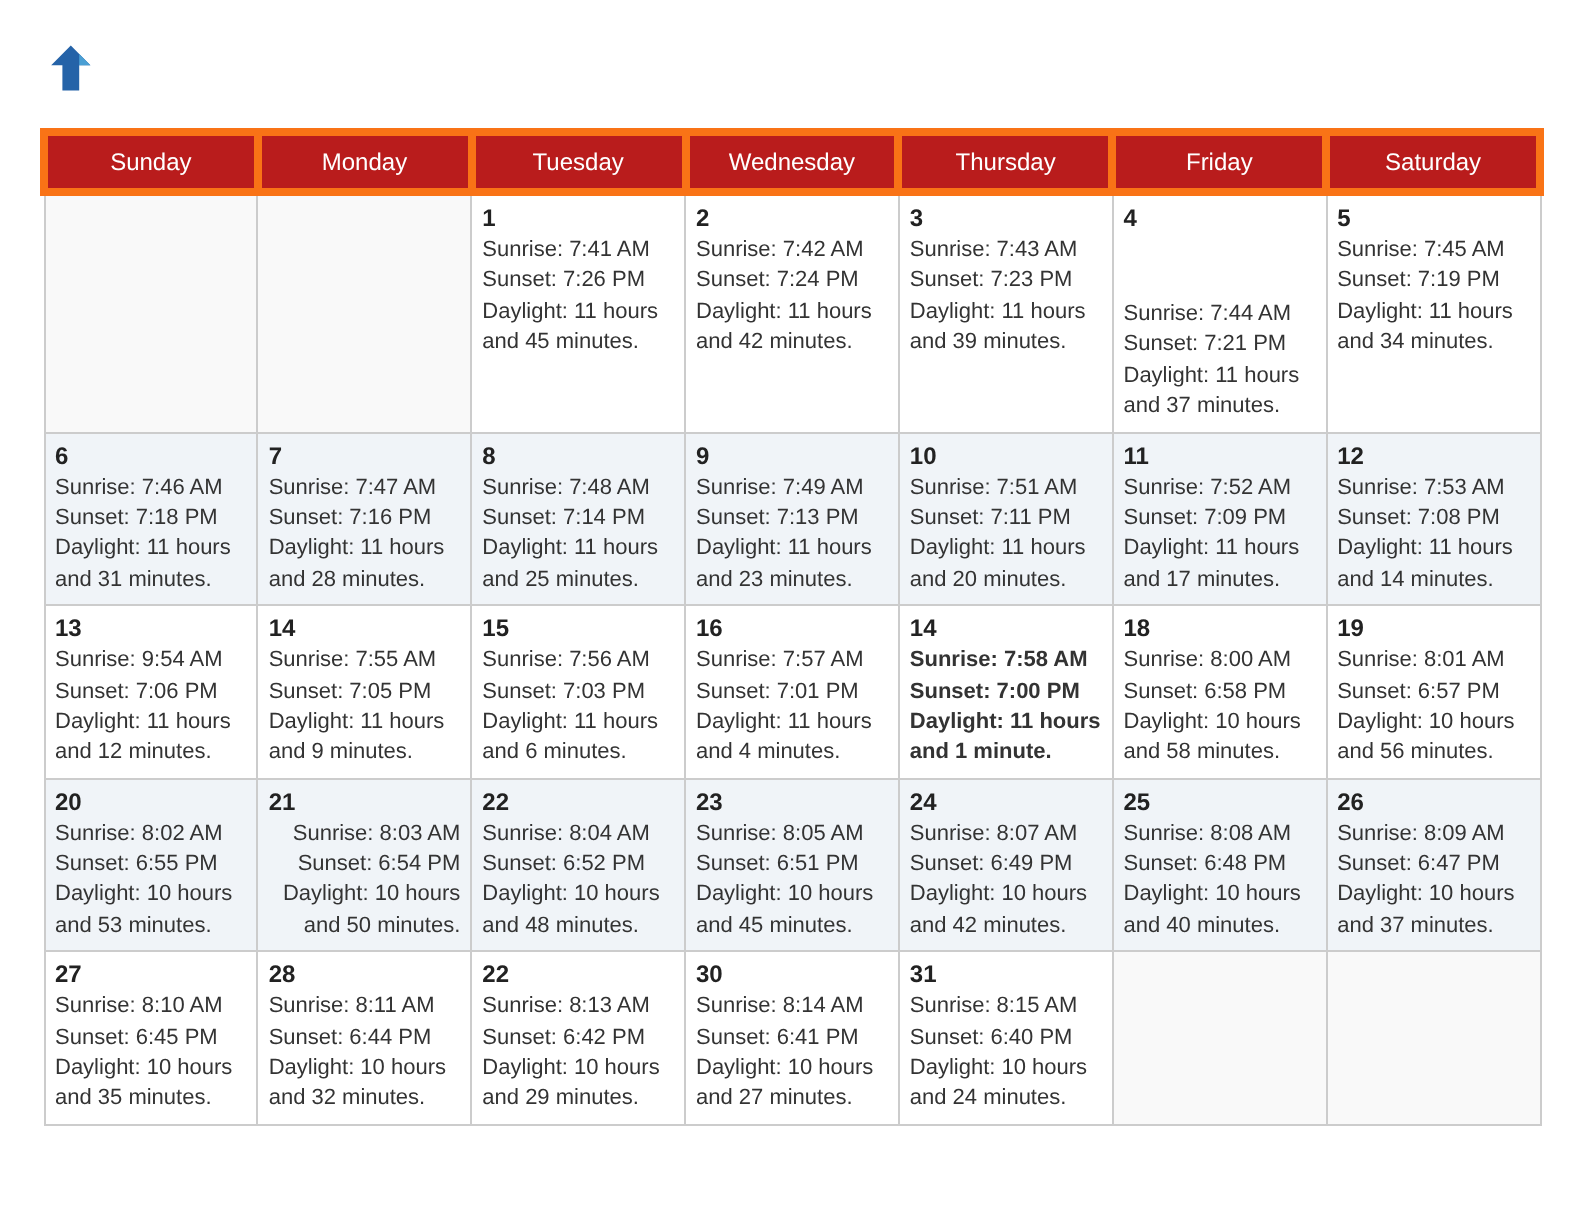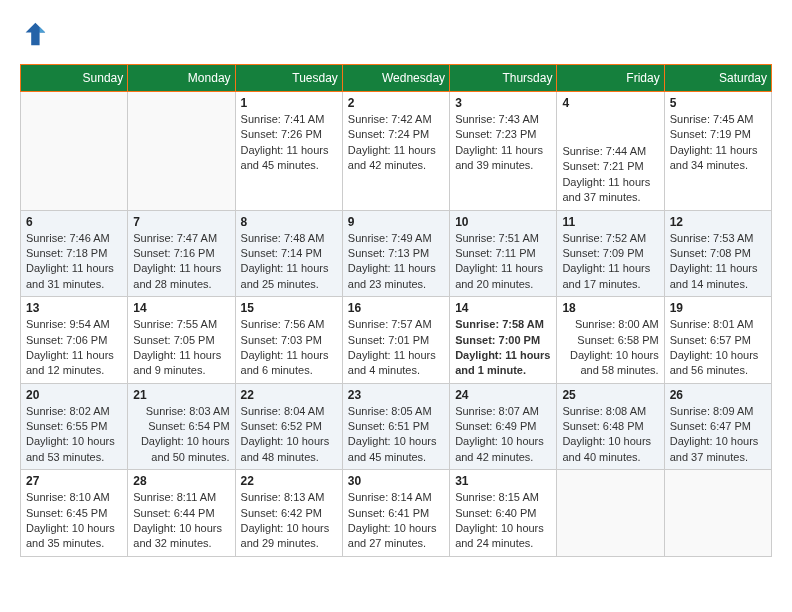--- a/index.html
+++ b/index.html
@@ -49,27 +49,27 @@
       font-size: 14px;
       color: #555;
       margin-top: 2px;
     }
     .calendar {
       width: 100%;
       border-collapse: collapse;
       font-size: 11px;
     }
     .calendar th {
-      background: #15803d;
+      background: #b91c1c;
       color: #fff;
       padding: 6px 4px;
-      text-align: right;
+      text-align: center;
       font-size: 12px;
       font-weight: normal;
-      border: 1px solid #f97316;
+      border: 4px solid #f97316;
     }
     .calendar td {
       border: 1px solid #ccc;
       vertical-align: top;
       padding: 4px 5px;
       width: 107px;
       min-height: 80px;
       height: 80px;
       background: #fff;
     }
@@ -235,21 +235,21 @@
 Daylight: 11 hours and 4 minutes.</div>
           </td>
           <td>
             <div class="day-num">14</div>
             <div class="day-info" style="white-space: pre-line; font-weight: bold;">Sunrise: 7:58 AM
 Sunset: 7:00 PM
 Daylight: 11 hours and 1 minute.</div>
           </td>
           <td>
             <div class="day-num">18</div>
-            <div class="day-info" style="white-space: pre-line; text-align: right;">Sunrise: 8:00 AM
+            <div class="day-info" style="white-space: pre-line;">Sunrise: 8:00 AM
 Sunset: 6:58 PM
 Daylight: 10 hours and 58 minutes.</div>
           </td>
           <td>
             <div class="day-num">19</div>
             <div class="day-info" style="white-space: pre-line;">Sunrise: 8:01 AM
 Sunset: 6:57 PM
 Daylight: 10 hours and 56 minutes.</div>
           </td>
         </tr>

